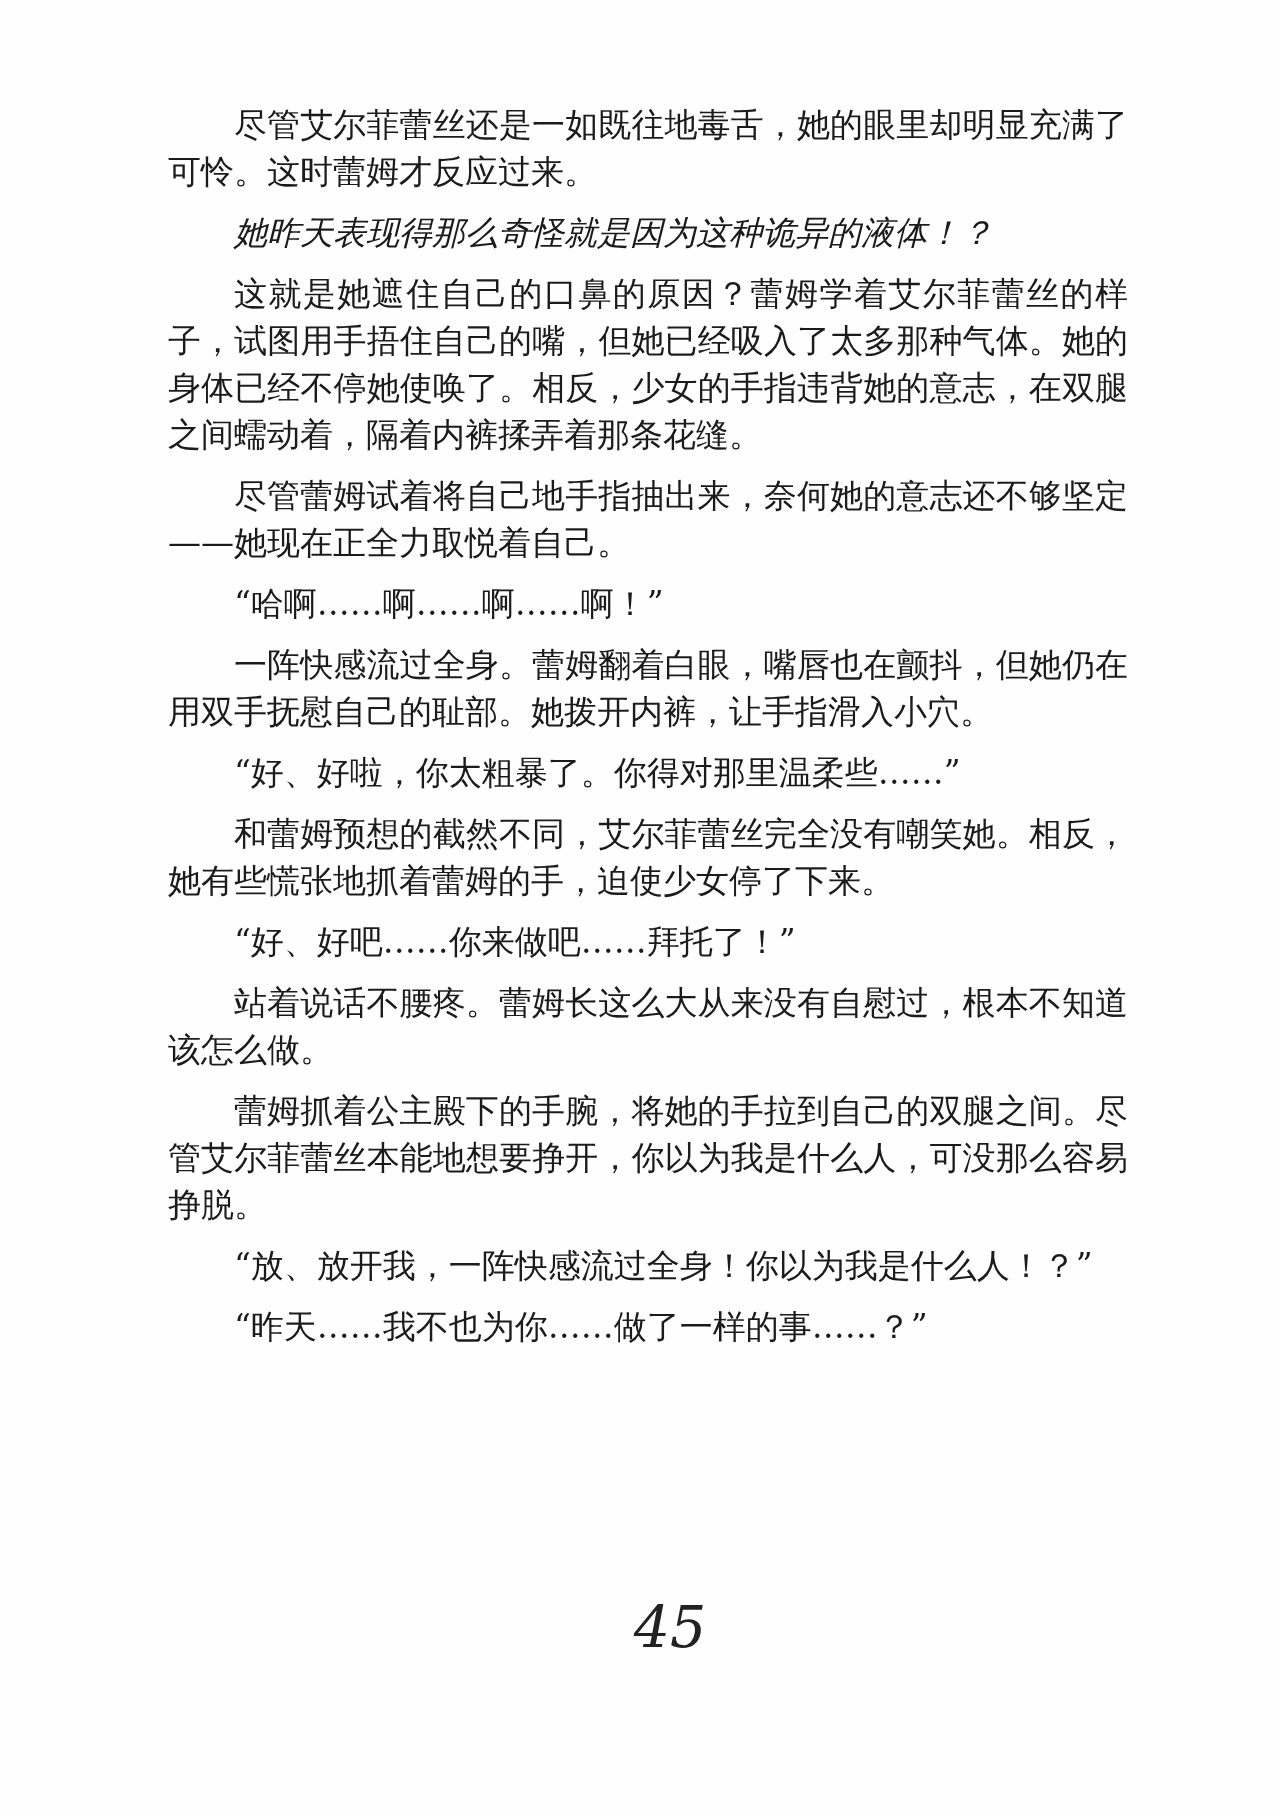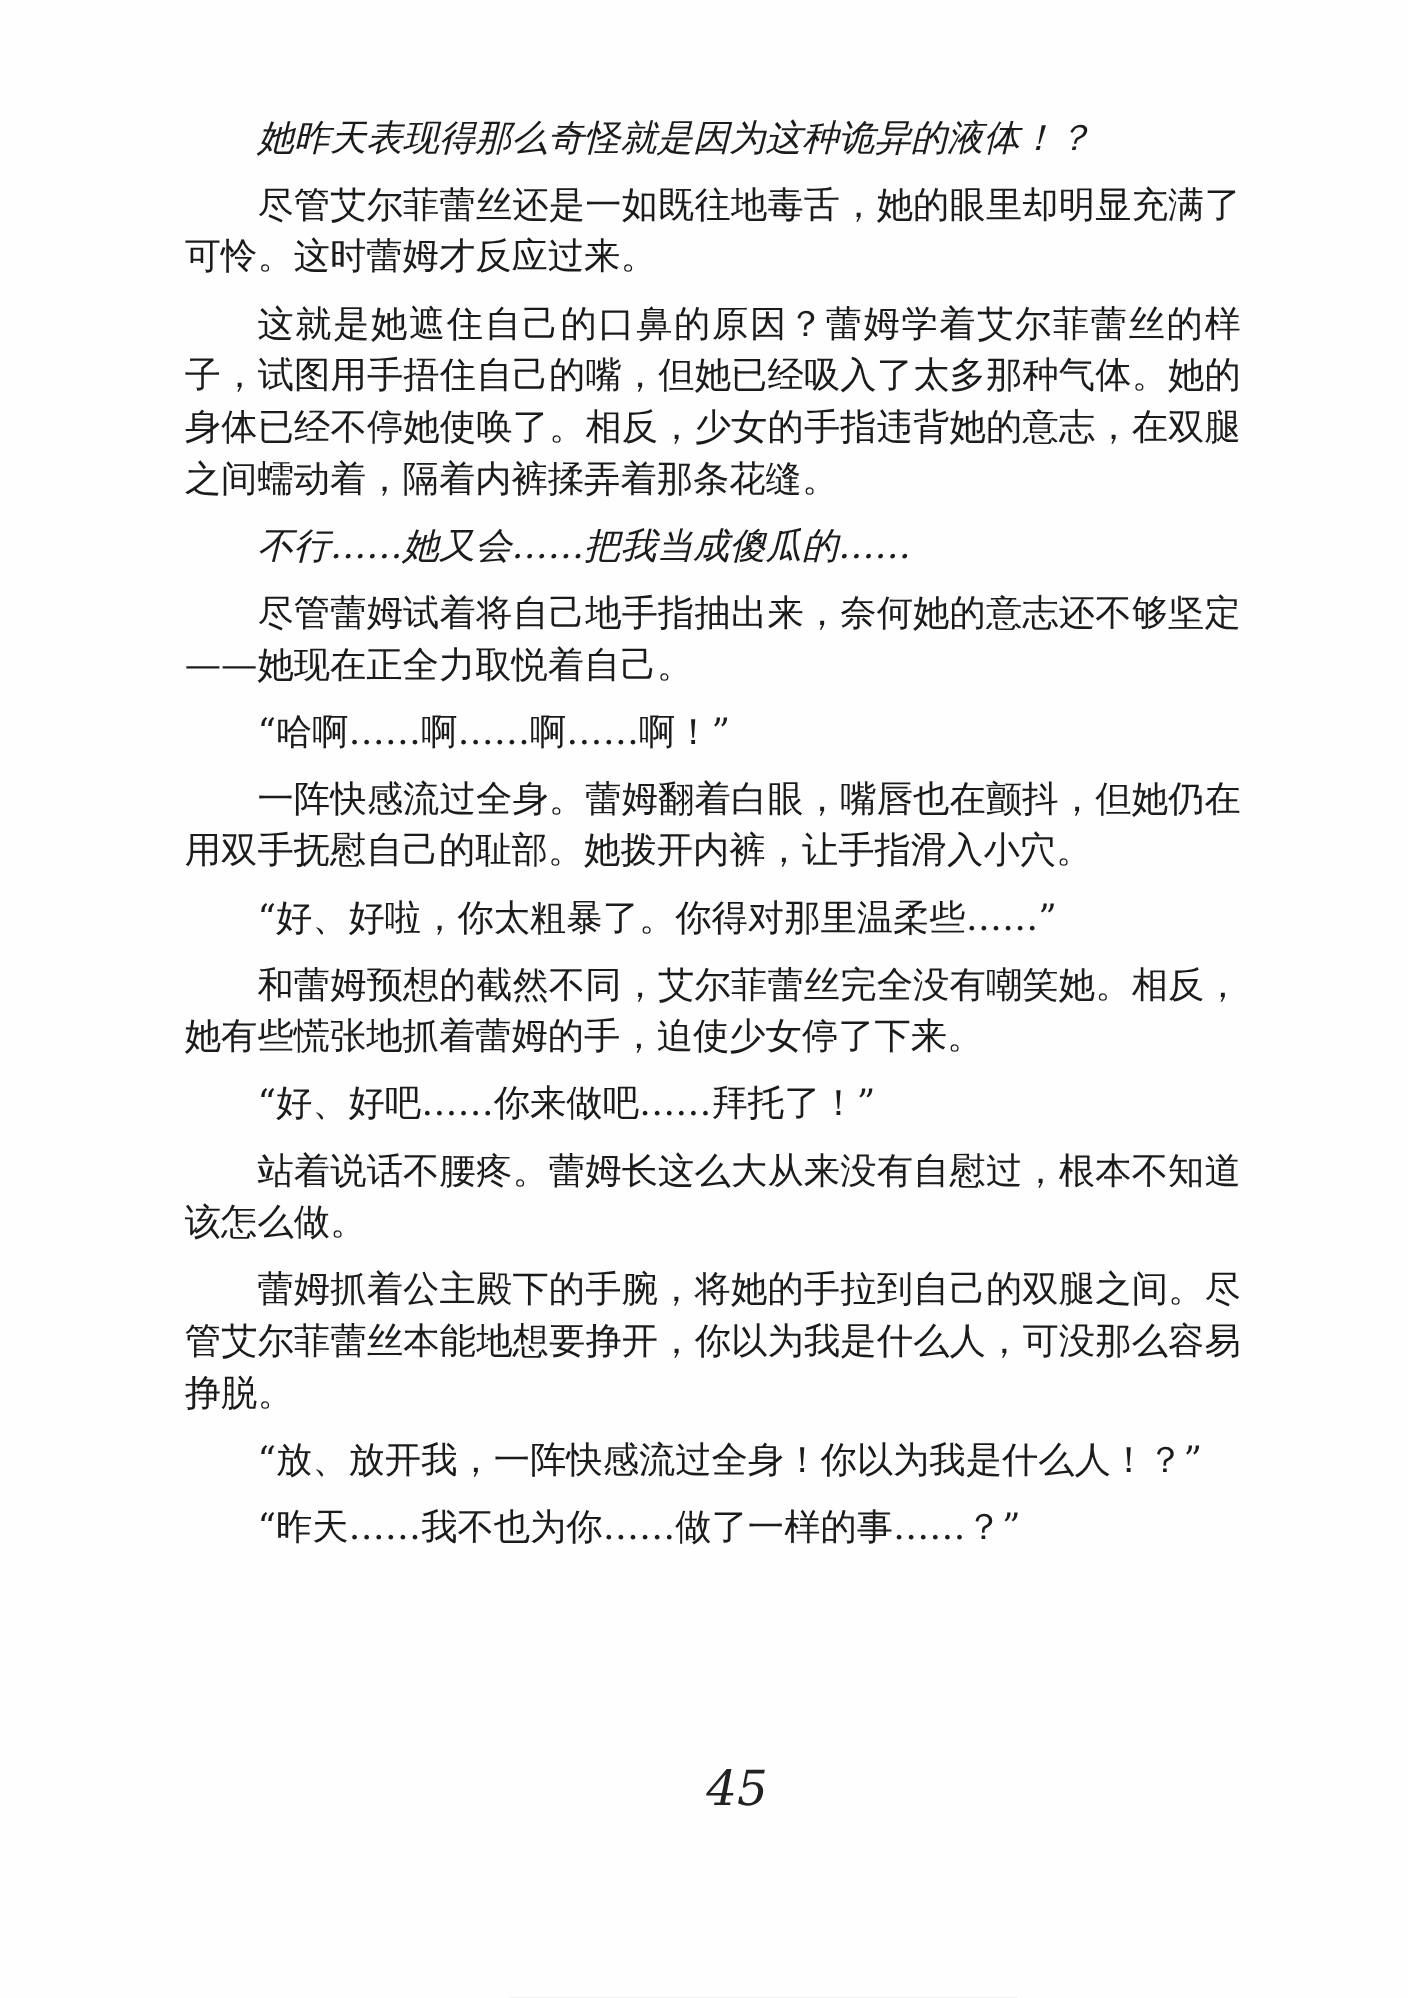--- a/index.html
+++ b/index.html
@@ -35,34 +35,33 @@
   .monologue {
     font-style: italic;
   }
   .page-number {
     position: absolute;
     top: 1602px;
     left: 190px;
     width: 960px;
     text-align: center;
     font-style: italic;
-    font-size: 44px;
+    font-size: 57px;
     line-height: 50px;
     color: #222;
   }
 </style>
 </head>
 <body>
 
 <div class="page">
   <div class="text-block">
+    <p class="para">尽管艾尔菲蕾丝还是一如既往地毒舌，她的眼里却明显充满了可怜。这时蕾姆才反应过来。</p>
     <p class="para monologue">她昨天表现得那么奇怪就是因为这种诡异的液体！？</p>
-    <p class="para">尽管艾尔菲蕾丝还是一如既往地毒舌，她的眼里却明显充满了可怜。这时蕾姆才反应过来。</p>
     <p class="para">这就是她遮住自己的口鼻的原因？蕾姆学着艾尔菲蕾丝的样子，试图用手捂住自己的嘴，但她已经吸入了太多那种气体。她的身体已经不停她使唤了。相反，少女的手指违背她的意志，在双腿之间蠕动着，隔着内裤揉弄着那条花缝。</p>
-    <p class="para monologue">不行……她又会……把我当成傻瓜的……</p>
     <p class="para">尽管蕾姆试着将自己地手指抽出来，奈何她的意志还不够坚定——她现在正全力取悦着自己。</p>
     <p class="para">“哈啊……啊……啊……啊！”</p>
     <p class="para">一阵快感流过全身。蕾姆翻着白眼，嘴唇也在颤抖，但她仍在用双手抚慰自己的耻部。她拨开内裤，让手指滑入小穴。</p>
     <p class="para">“好、好啦，你太粗暴了。你得对那里温柔些……”</p>
     <p class="para">和蕾姆预想的截然不同，艾尔菲蕾丝完全没有嘲笑她。相反，她有些慌张地抓着蕾姆的手，迫使少女停了下来。</p>
     <p class="para">“好、好吧……你来做吧……拜托了！”</p>
     <p class="para">站着说话不腰疼。蕾姆长这么大从来没有自慰过，根本不知道该怎么做。</p>
     <p class="para">蕾姆抓着公主殿下的手腕，将她的手拉到自己的双腿之间。尽管艾尔菲蕾丝本能地想要挣开，你以为我是什么人，可没那么容易挣脱。</p>
     <p class="para">“放、放开我，一阵快感流过全身！你以为我是什么人！？”</p>
     <p class="para">“昨天……我不也为你……做了一样的事……？”</p>

